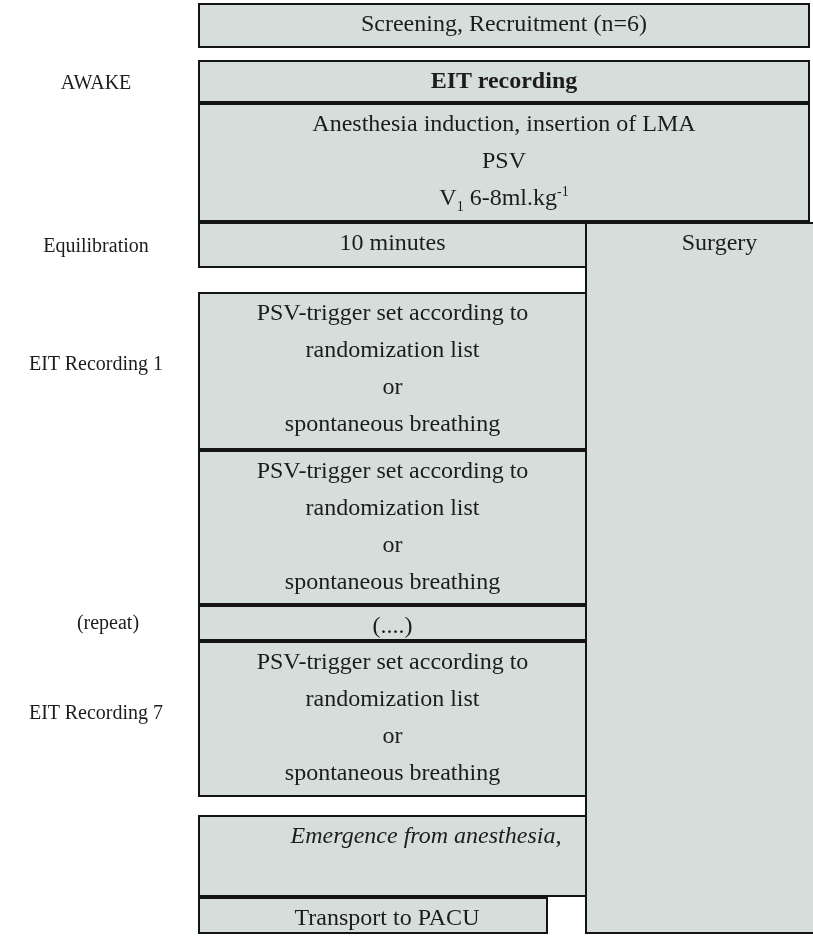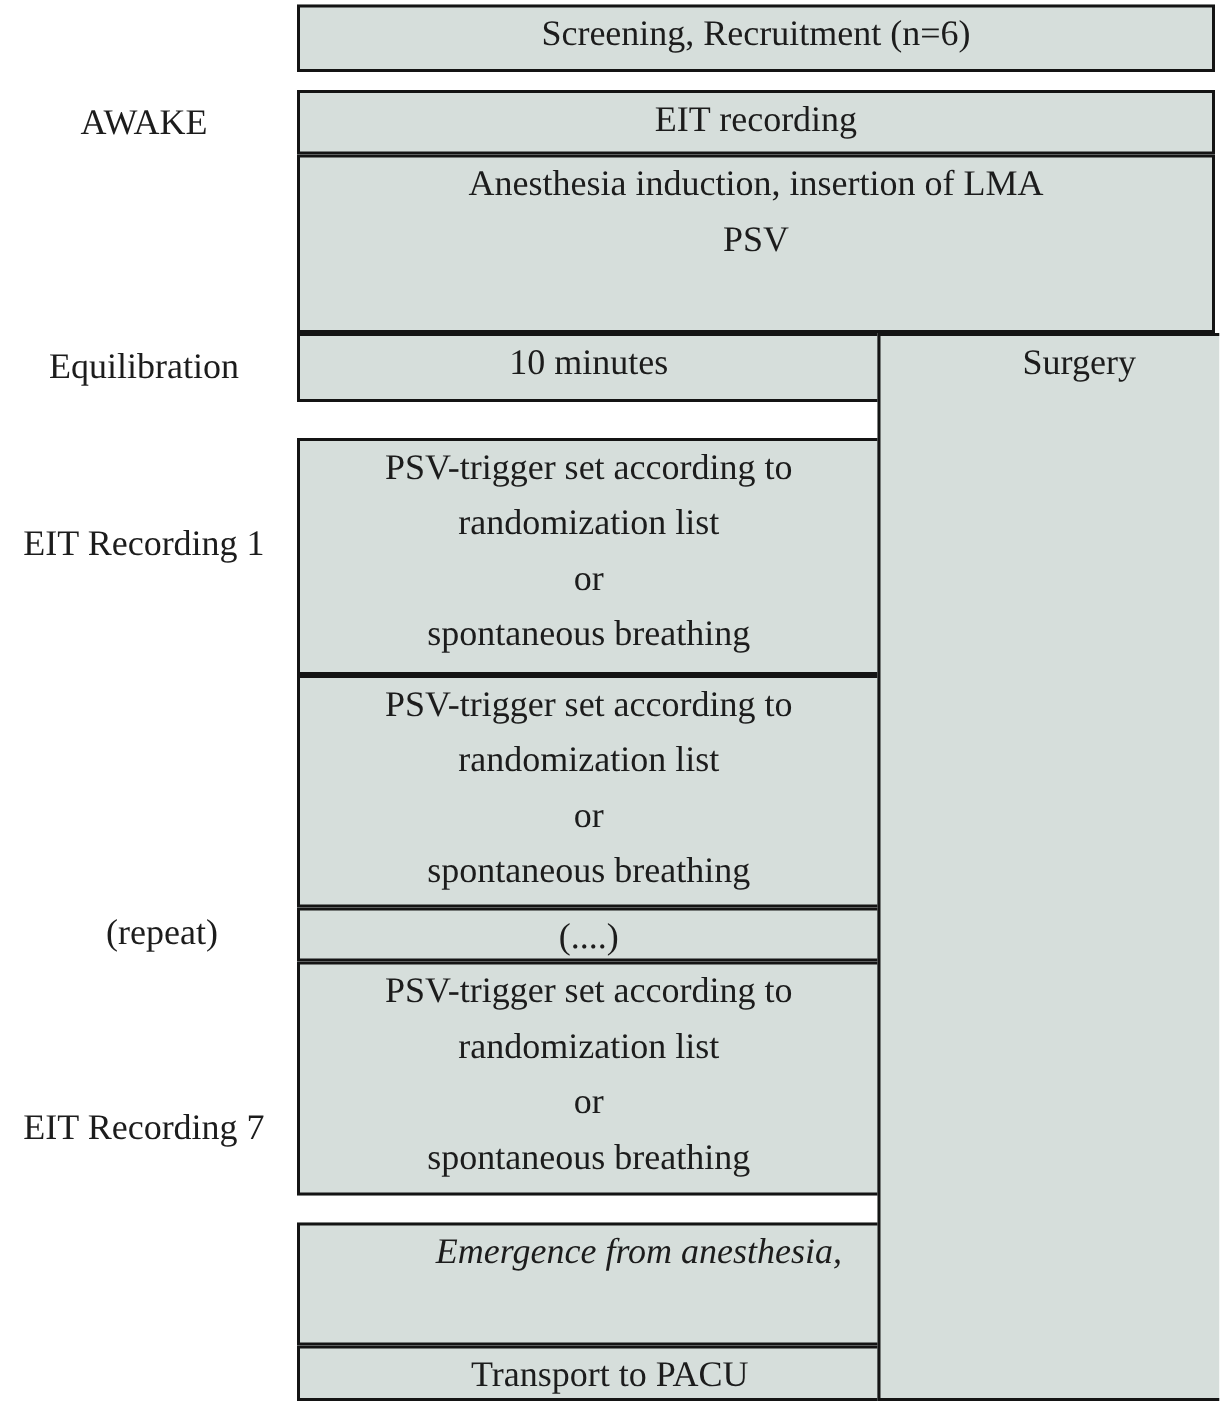--- a/index.html
+++ b/index.html
@@ -22,45 +22,45 @@
     align-items:center;
     text-align:center;
     font-size:24px;
     line-height:36px;
   }
   .box .line { line-height:37px; }
   .side-label {
     position:absolute;
     left:0; width:192px;
     text-align:center;
-    font-size:24px;
+    font-size:20px;
     line-height:30px;
   }
   sub { font-size:14px; line-height:0; }
   sup { font-size:14px; line-height:0; }
 
   
   #box-screening  { left:198px; top:3px;   width:612px; height:45px;  }
-  #box-eit        { left:198px; top:60px;  width:612px; height:43px;  }
+  #box-eit        { left:198px; top:60px;  width:612px; height:43px;font-weight:bold;  }
   #box-anesthesia { left:198px; top:103px; width:612px; height:119px; }
   #box-ten        { left:198px; top:222px; width:389px; height:46px;  }
   #box-rec1       { left:198px; top:292px; width:389px; height:158px; }
   #box-rec2       { left:198px; top:450px; width:389px; height:155px; }
   #box-dots       { left:198px; top:605px; width:389px; height:36px;  }
   #box-rec7       { left:198px; top:641px; width:389px; height:156px; }
   #box-emergence  { left:198px; top:815px; width:456px; height:82px;font-style:italic;  }
-  #box-transport  { left:198px; top:897px; width:389px; height:37px;padding-left:28px;  }
+  #box-transport  { left:198px; top:897px; width:350px; height:37px;padding-left:28px;  }
   #box-surgery    { left:585px; top:222px; width:269px; height:712px; }
 
   #label-awake    { top:67px;  }
   #label-equil    { top:230px; }
   #label-rec1     { top:348px; }
   #label-rec2     { top:513px; }
   #label-repeat   { top:607px;margin-left:12px; }
-  #label-rec7     { top:697px;margin-top:40px; }
+  #label-rec7     { top:697px; }
 </style>
 </head>
 <body>
 
 <div class="canvas">
 
   <div class="side-label" id="label-awake">AWAKE</div>
   <div class="side-label" id="label-equil">Equilibration</div>
   <div class="side-label" id="label-rec1">EIT Recording 1</div>
   <div class="side-label" id="label-repeat">(repeat)</div>
@@ -70,20 +70,21 @@
     <span>Screening, Recruitment (n=6)</span>
   </div>
 
   <div class="box" id="box-eit">
     <span>EIT recording</span>
   </div>
 
   <div class="box" id="box-anesthesia">
     <div class="line">Anesthesia induction, insertion of LMA</div>
     <div class="line">PSV</div>
+    <div class="line"><span>V</span><sub>1</sub><span> 6-8ml.kg</span><sup>-1</sup></div>
   </div>
 
   <div class="box" id="box-ten">
     <span>10 minutes</span>
   </div>
 
   <div class="box" id="box-rec1">
     <div class="line">PSV-trigger set according to</div>
     <div class="line">randomization list</div>
     <div class="line">or</div>

